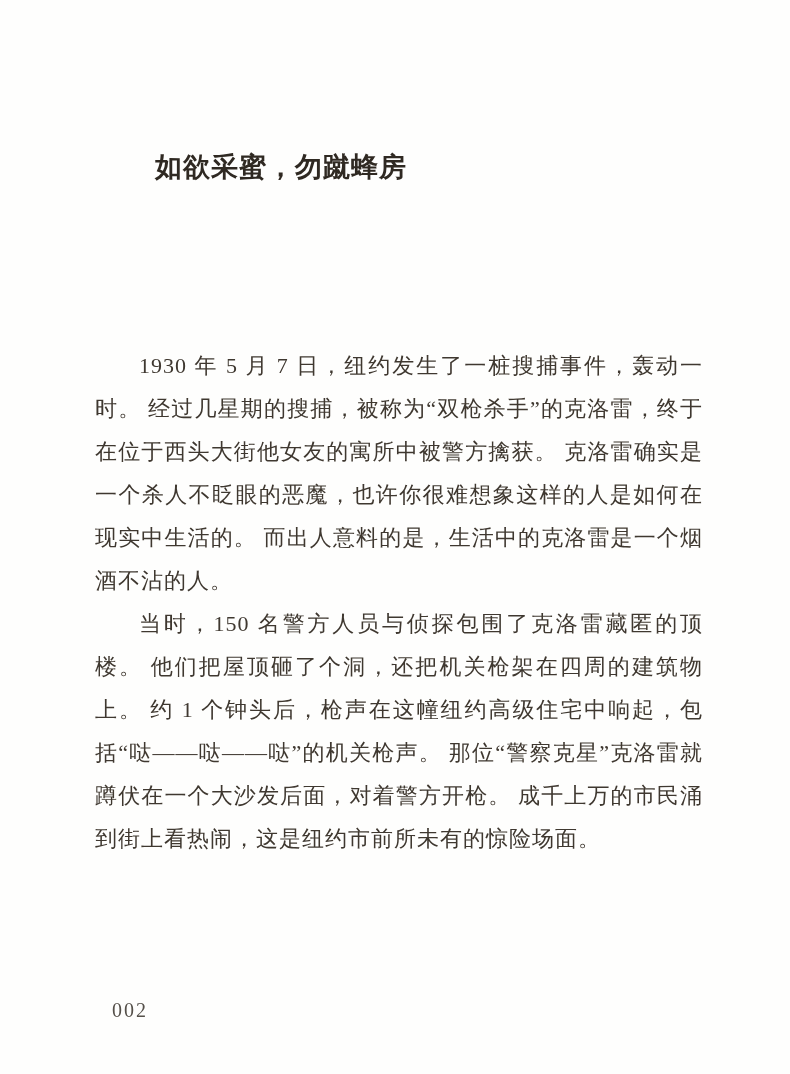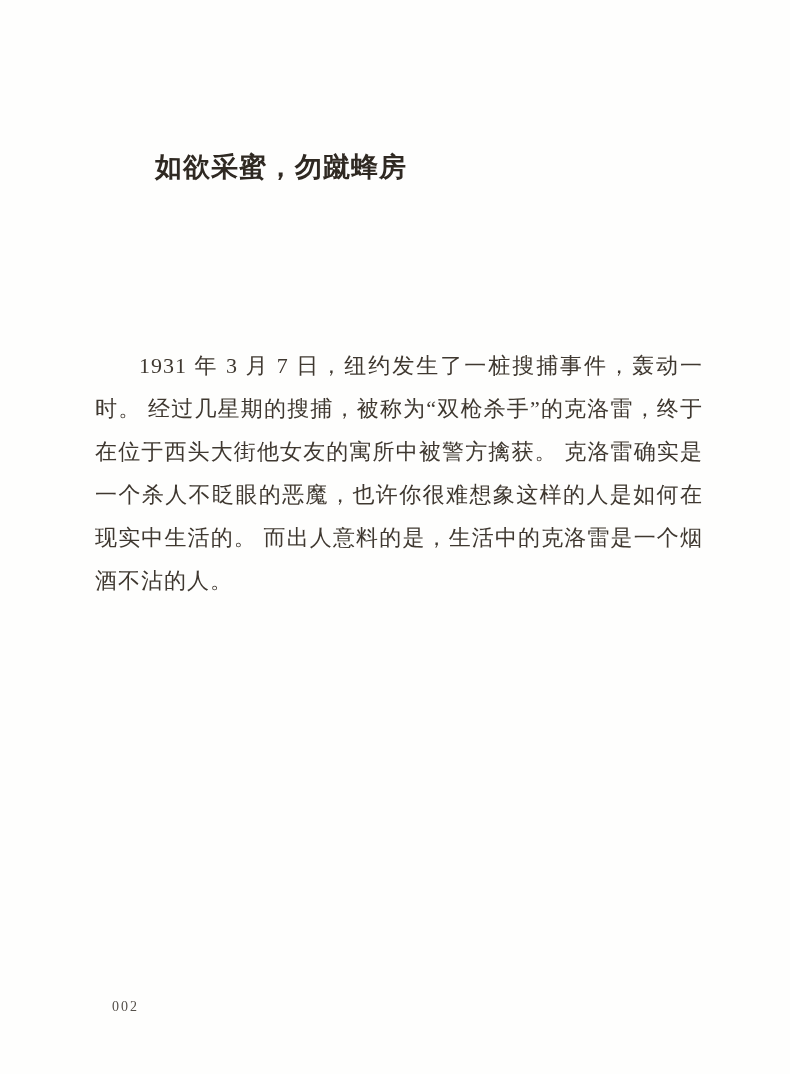--- a/index.html
+++ b/index.html
@@ -46,31 +46,32 @@
 
   .body-text p {
     text-indent: 2em;
     margin: 0;
   }
 
   .page-number {
     position: absolute;
     left: 112px;
     top: 999px;
-    font-size: 14px;
+    font-size: 20px;
     letter-spacing: 2px;
     color: #55504a;
   }
 </style>
 </head>
 <body>
 
 <div class="book-page">
 
   <h1 class="chapter-title">如欲采蜜，勿蹴蜂房</h1>
 
   <div class="body-text">
-    <p>1931 年 3 月 7 日，纽约发生了一桩搜捕事件，轰动一时。 经过几星期的搜捕，被称为“双枪杀手”的克洛雷，终于在位于西头大街他女友的寓所中被警方擒获。 克洛雷确实是一个杀人不眨眼的恶魔，也许你很难想象这样的人是如何在现实中生活的。 而出人意料的是，生活中的克洛雷是一个烟酒不沾的人。</p>
+    <p>1930 年 5 月 7 日，纽约发生了一桩搜捕事件，轰动一时。 经过几星期的搜捕，被称为“双枪杀手”的克洛雷，终于在位于西头大街他女友的寓所中被警方擒获。 克洛雷确实是一个杀人不眨眼的恶魔，也许你很难想象这样的人是如何在现实中生活的。 而出人意料的是，生活中的克洛雷是一个烟酒不沾的人。</p>
+    <p>当时，150 名警方人员与侦探包围了克洛雷藏匿的顶楼。 他们把屋顶砸了个洞，还把机关枪架在四周的建筑物上。 约 1 个钟头后，枪声在这幢纽约高级住宅中响起，包括“哒——哒——哒”的机关枪声。 那位“警察克星”克洛雷就蹲伏在一个大沙发后面，对着警方开枪。 成千上万的市民涌到街上看热闹，这是纽约市前所未有的惊险场面。</p>
   </div>
 
   <div class="page-number">002</div>
 
 </div>
 
 </body></html>

